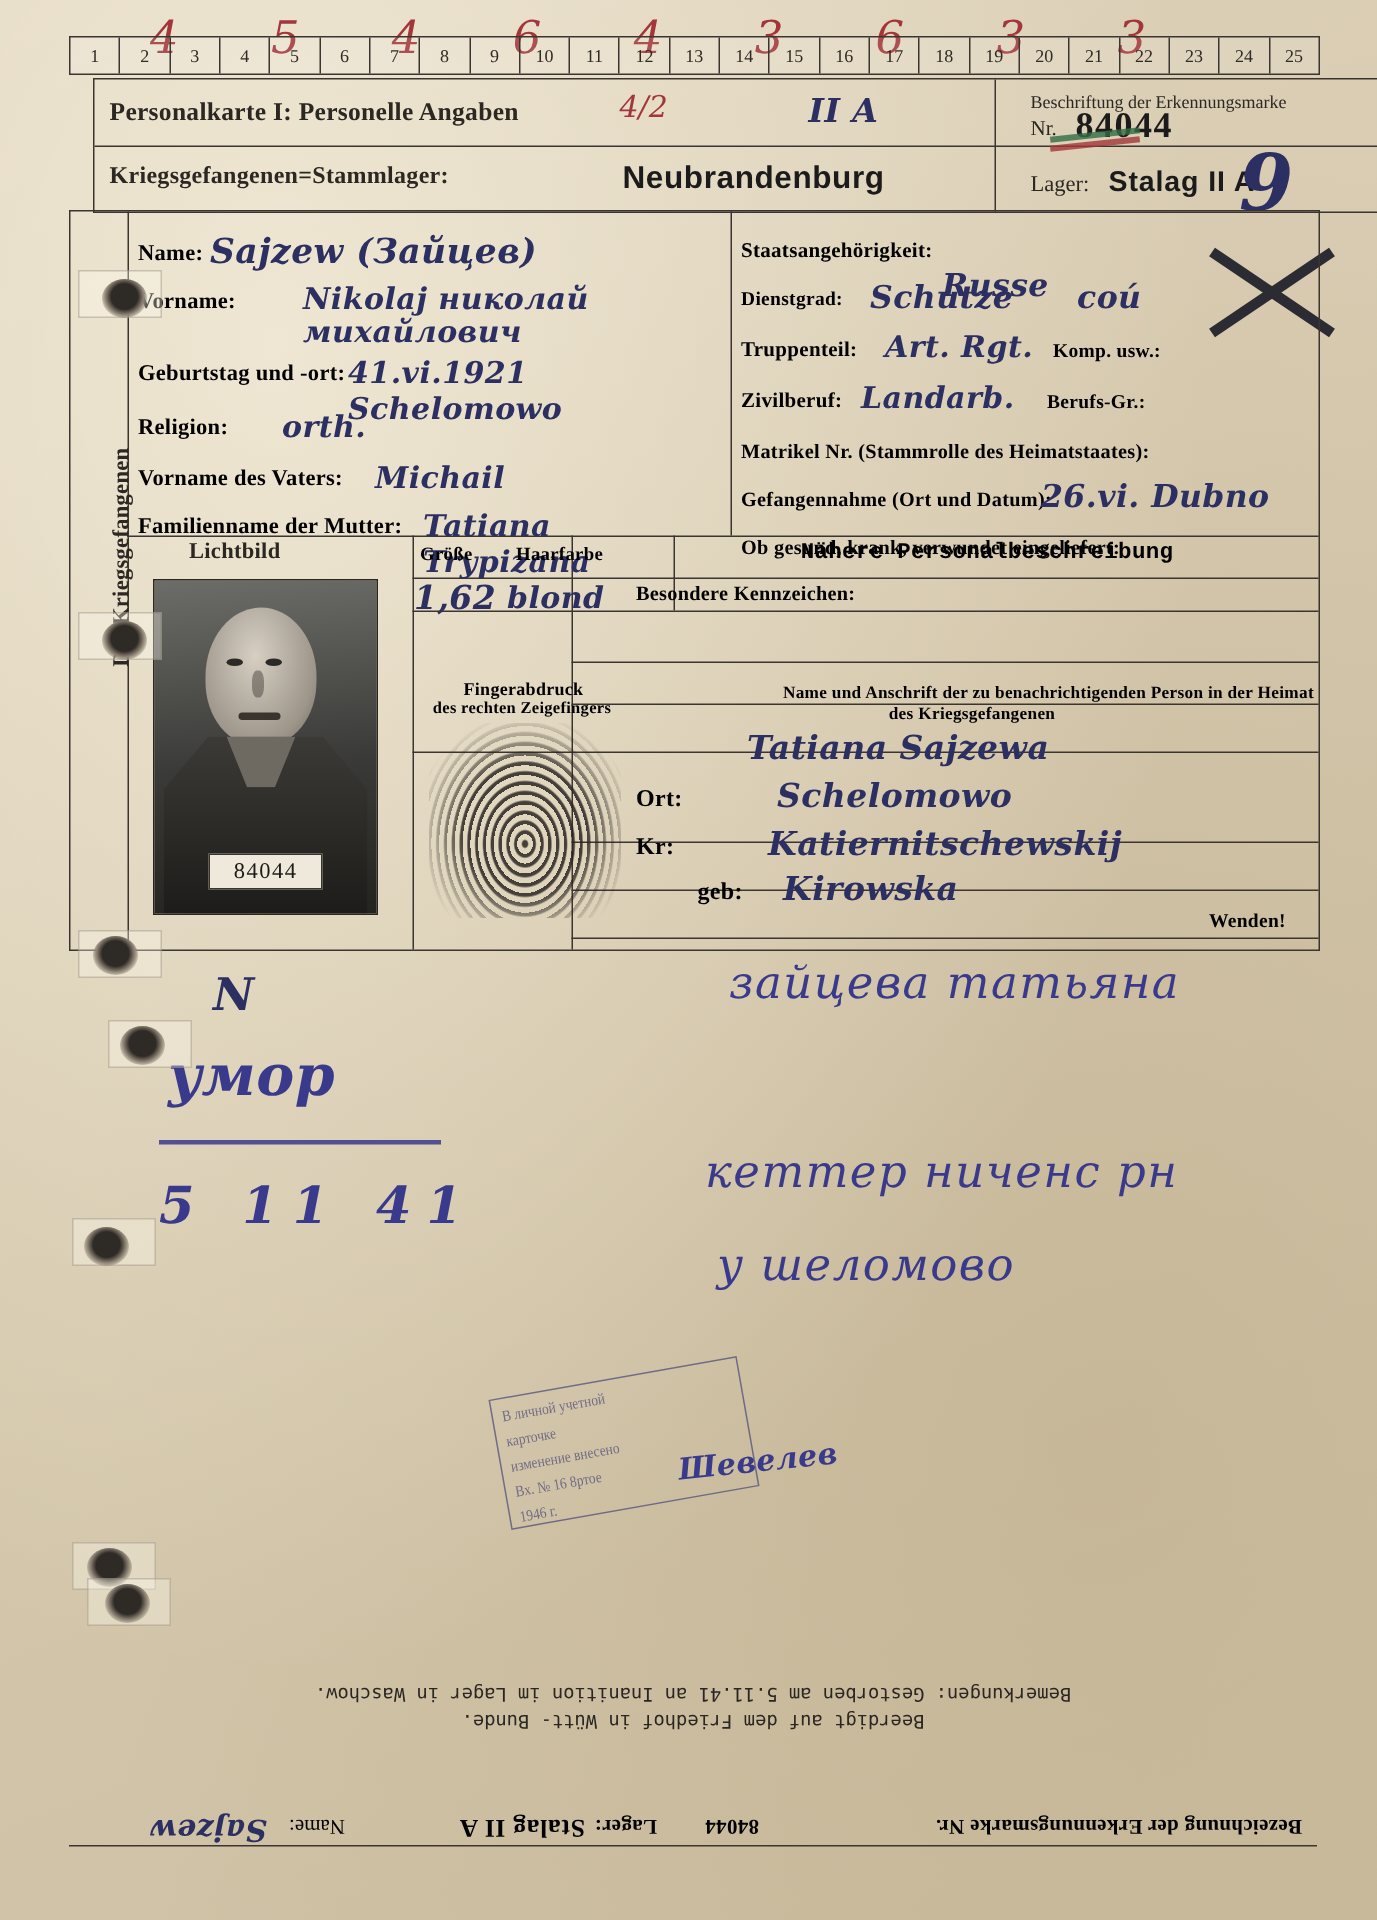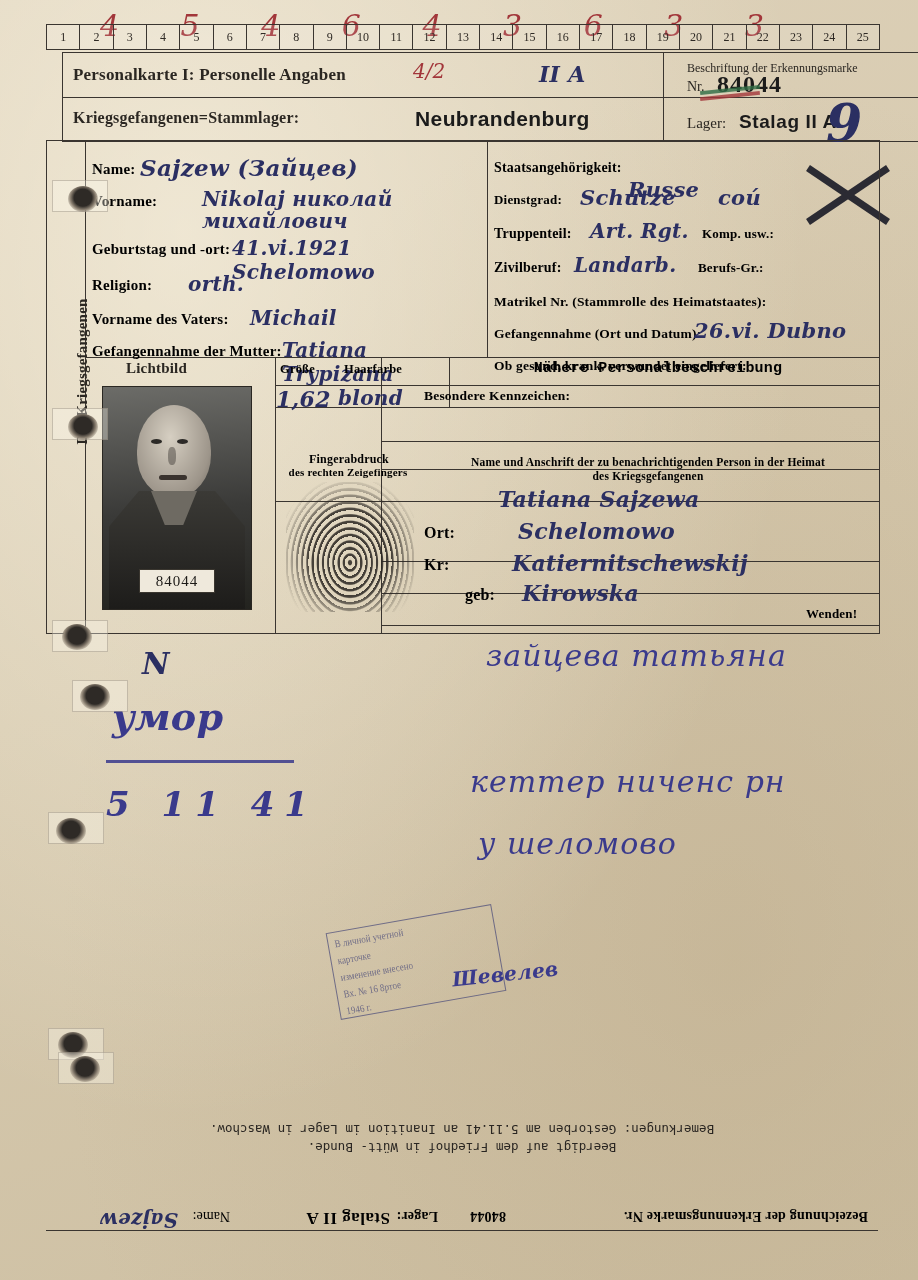--- a/index.html
+++ b/index.html
@@ -233,21 +233,21 @@
     </div>
     <div style="position:relative;height:34px;">
       <span class="gothic" style="font-size:15px;">Religion:</span>
       <span class="hand" style="position:absolute;left:96px;top:-4px;font-size:20px;">orth.</span>
     </div>
     <div style="position:relative;height:32px;">
       <span class="gothic" style="font-size:15px;">Vorname des Vaters:</span>
       <span class="hand" style="position:absolute;left:158px;top:-4px;font-size:20px;">Michail</span>
     </div>
     <div style="position:relative;height:32px;">
-      <span class="gothic" style="font-size:15px;">Gefangennahme der Mutter:</span>
+      <span class="gothic" style="font-size:15px;">Familienname der Mutter:</span>
       <span class="hand" style="position:absolute;left:190px;top:-4px;font-size:20px;">Tatiana Trypizana</span>
     </div>
   </div>
 
   <div style="position:absolute;left:494px;top:158px;width:380px;">
     <div style="position:relative;height:32px;">
       <span class="gothic" style="font-size:14px;">Staatsangehörigkeit:</span>
       <span class="hand" style="position:absolute;left:134px;top:-5px;font-size:21px;margin-top:24px;">Russe</span>
     </div>
     <div style="position:relative;height:34px;">
@@ -294,21 +294,21 @@
   <div class="hand" style="position:absolute;left:276px;top:386px;font-size:22px;">1,62</div>
   <div class="hand" style="position:absolute;left:338px;top:386px;font-size:20px;">blond</div>
 
   <div class="gothic" style="position:absolute;left:288px;top:452px;font-size:12px;text-align:center;width:122px;">Fingerabdruck</div>
   <div class="gothic" style="position:absolute;left:280px;top:466px;font-size:11px;text-align:center;width:136px;">des rechten Zeigefingers</div>
   <div class="fprint"></div>
 
   <div class="gothic" style="position:absolute;left:440px;top:360px;width:436px;text-align:center;font-size:15px;font-family:Liberation Mono, monospace;">Nähere Personalbeschreibung</div>
   <div class="gothic" style="position:absolute;left:424px;top:388px;font-size:13.5px;">Besondere Kennzeichen:</div>
 
-  <div class="gothic" style="position:absolute;left:420px;top:456px;width:456px;text-align:center;font-size:11.5px;">Name und Anschrift der zu benachrichtigenden Person in der Heimat</div>
+  <div class="gothic" style="position:absolute;left:420px;top:456px;width:456px;text-align:right;font-size:11.5px;">Name und Anschrift der zu benachrichtigenden Person in der Heimat</div>
   <div class="gothic" style="position:absolute;left:420px;top:470px;width:456px;text-align:center;font-size:11.5px;">des Kriegsgefangenen</div>
 
   <div class="hand" style="position:absolute;left:498px;top:486px;font-size:22px;">Tatiana Sajzewa</div>
 
   <div class="gothic" style="position:absolute;left:424px;top:524px;font-size:16px;">Ort:</div>
   <div class="hand" style="position:absolute;left:518px;top:518px;font-size:22px;">Schelomowo</div>
 
   <div class="gothic" style="position:absolute;left:424px;top:556px;font-size:16px;">Kr:</div>
   <div class="hand" style="position:absolute;left:512px;top:550px;font-size:22px;">Katiernitschewskij</div>
 

